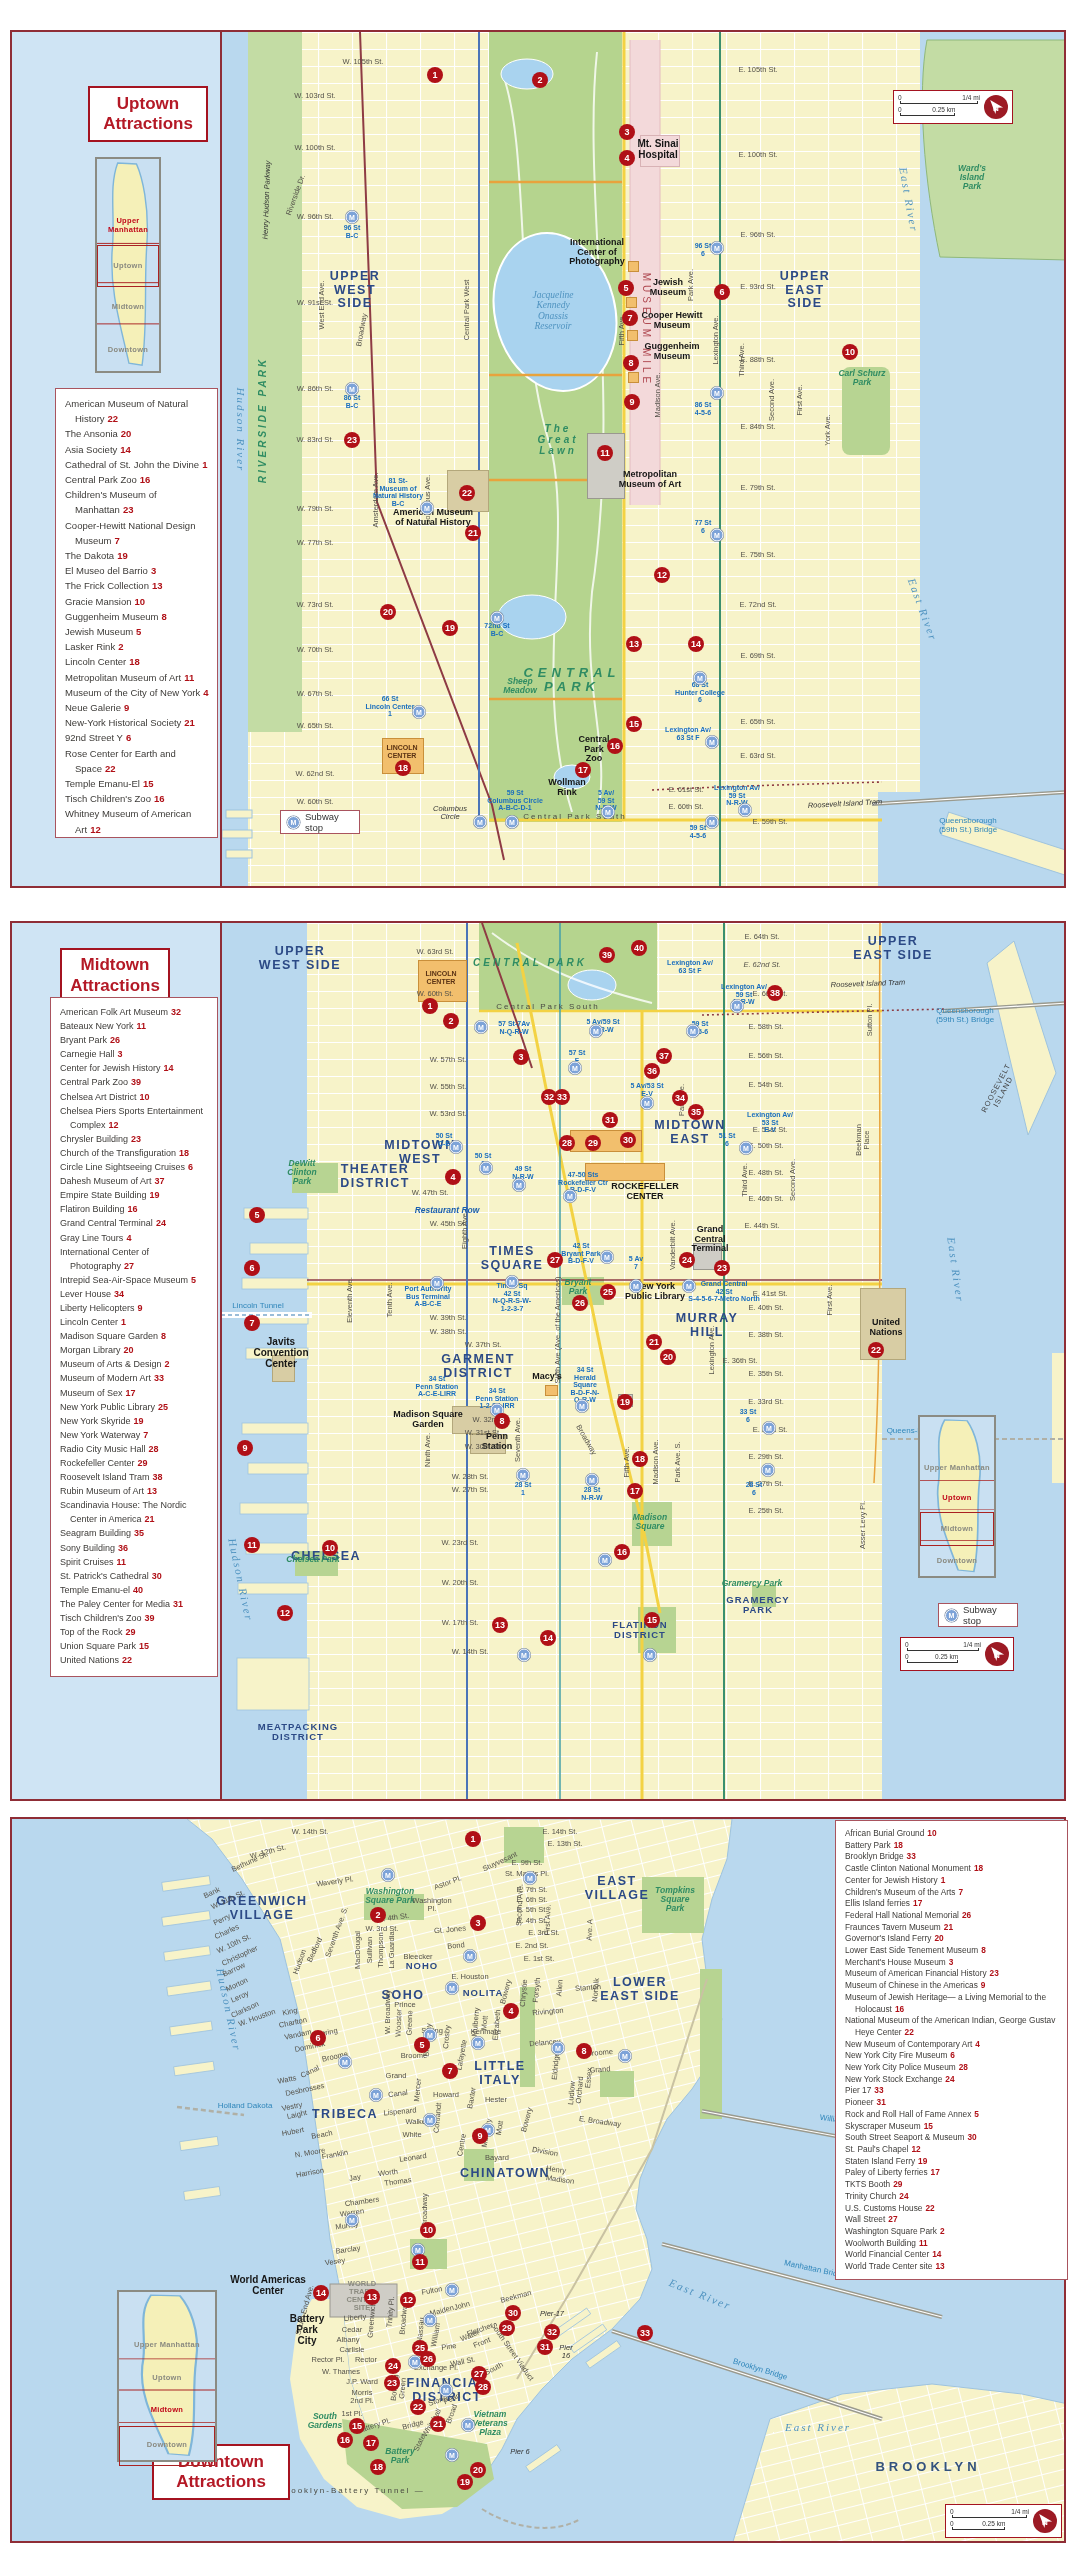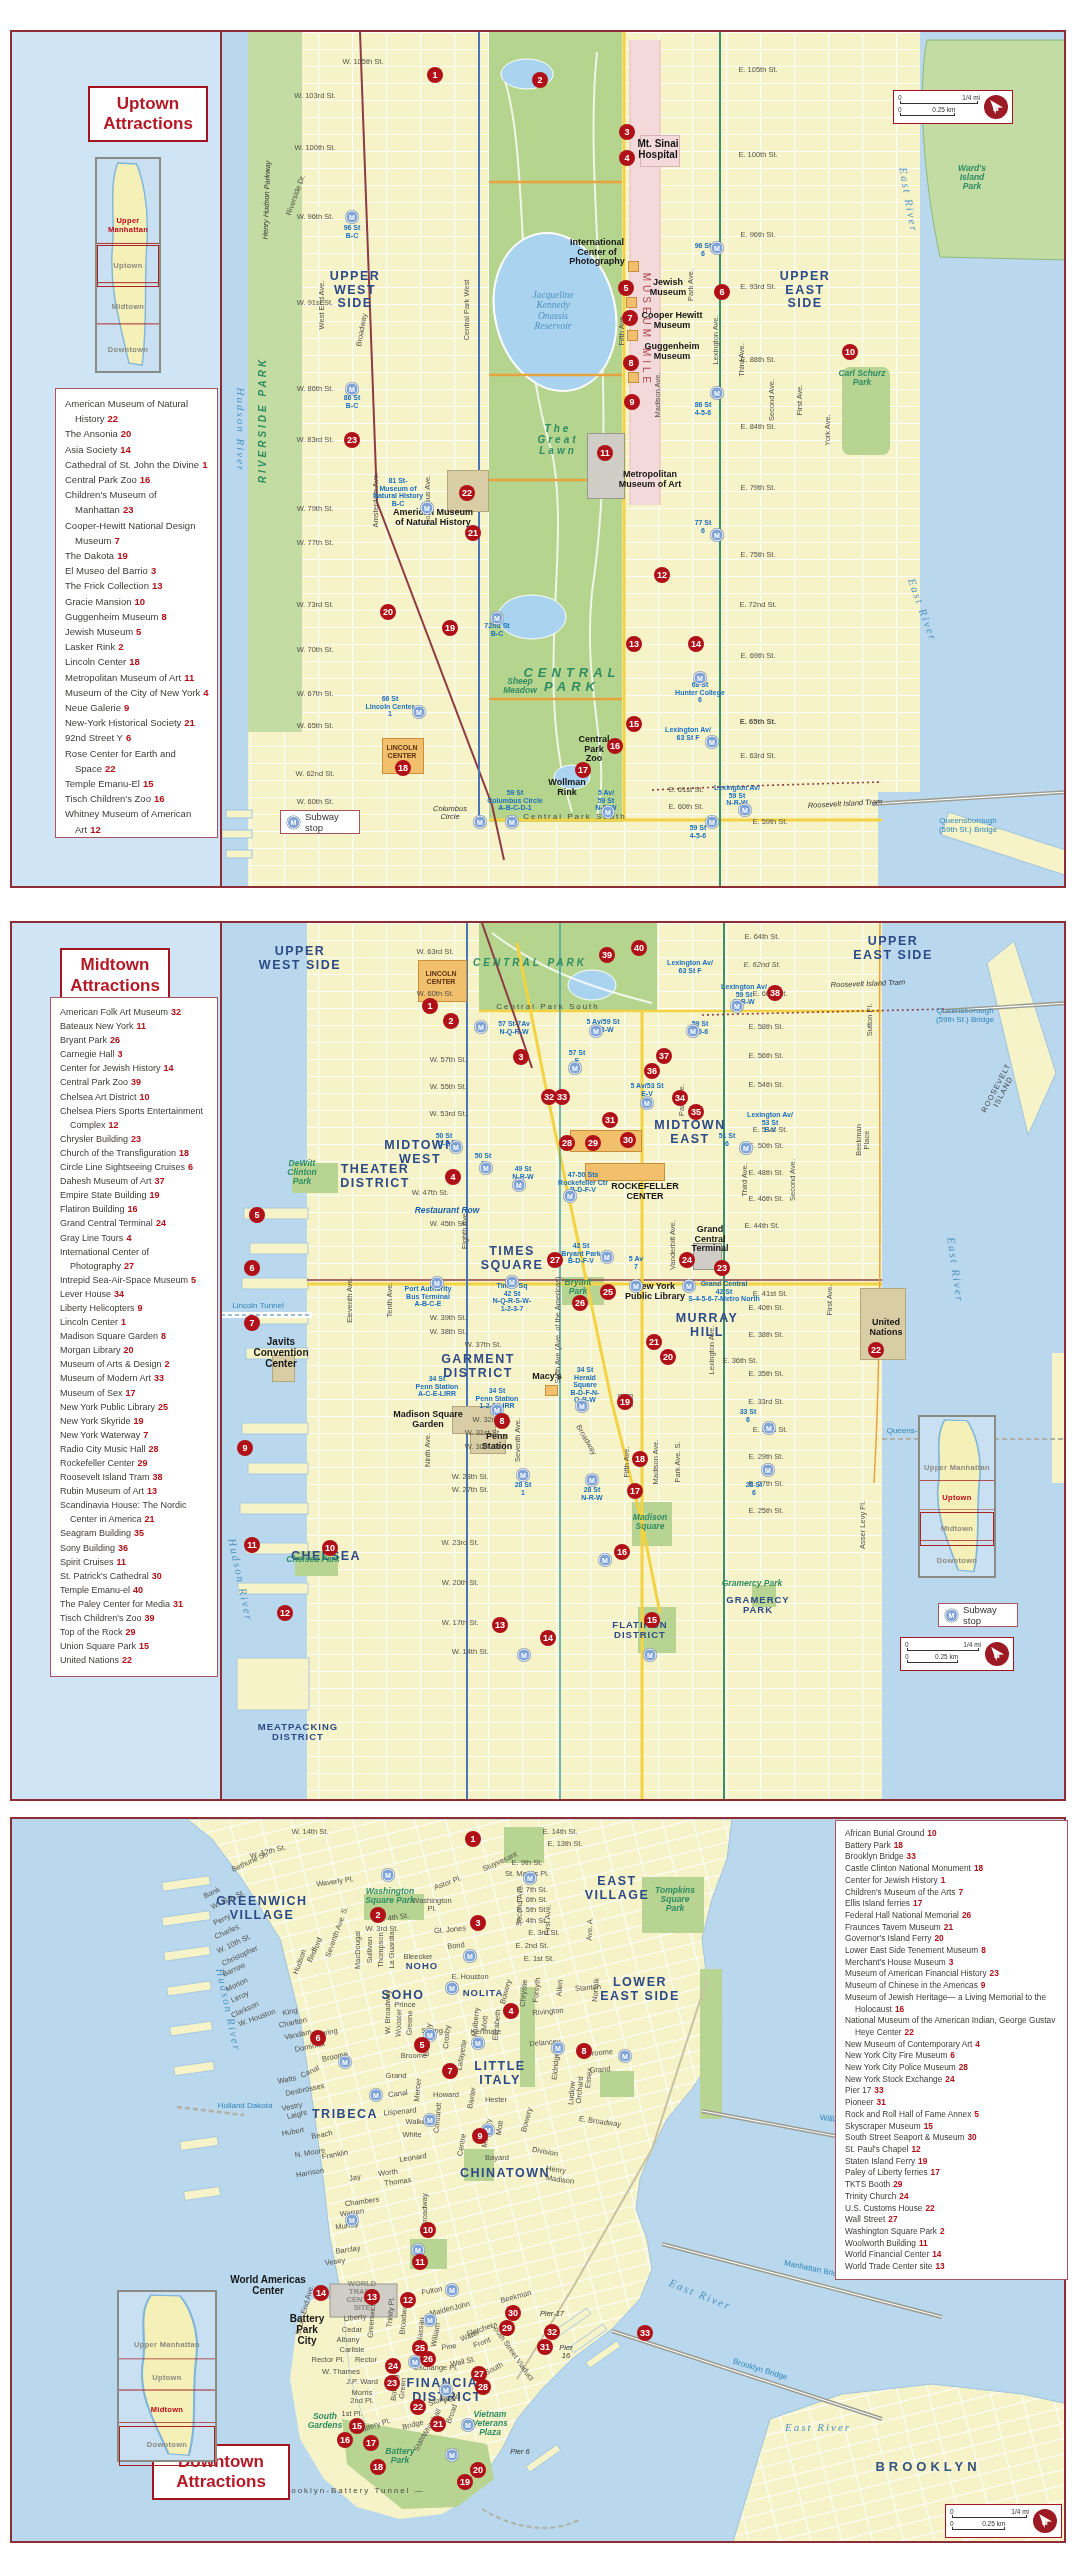--- a/index.html
+++ b/index.html
@@ -346,21 +346,21 @@
       <div class="lbl st" style="left: 758px; top: 70px;">E. 105th St.</div>
       <div class="lbl st" style="left: 758px; top: 155px;">E. 100th St.</div>
       <div class="lbl st" style="left: 758px; top: 235px;">E. 96th St.</div>
       <div class="lbl st" style="left: 758px; top: 287px;">E. 93rd St.</div>
       <div class="lbl st" style="left: 758px; top: 360px;">E. 88th St.</div>
       <div class="lbl st" style="left: 758px; top: 427px;">E. 84th St.</div>
       <div class="lbl st" style="left: 758px; top: 488px;">E. 79th St.</div>
       <div class="lbl st" style="left: 758px; top: 555px;">E. 75th St.</div>
       <div class="lbl st" style="left: 758px; top: 605px;">E. 72nd St.</div>
       <div class="lbl st" style="left: 758px; top: 656px;">E. 69th St.</div>
-      <div class="lbl st" style="left: 758px; top: 722px; font-weight: bold;">E. 65th St.</div>
+      <div class="lbl st" style="left: 758px; top: 722px;">E. 65th St.</div>
       <div class="lbl st" style="left: 758px; top: 756px;">E. 63rd St.</div>
       <div class="lbl st" style="left: 686px; top: 790px;">E. 61st St.</div>
       <div class="lbl st" style="left: 686px; top: 807px;">E. 60th St.</div>
       <div class="lbl st" style="left: 770px; top: 822px;">E. 59th St.</div>
       <div class="lbl sub" style="left: 352px; top: 232px;">96 St
 B-C</div>
       <div class="lbl sub" style="left: 352px; top: 402px;">86 St
 B-C</div>
       <div class="lbl sub" style="left: 398px; top: 492px; width: 60px;">81 St-
 Museum of

